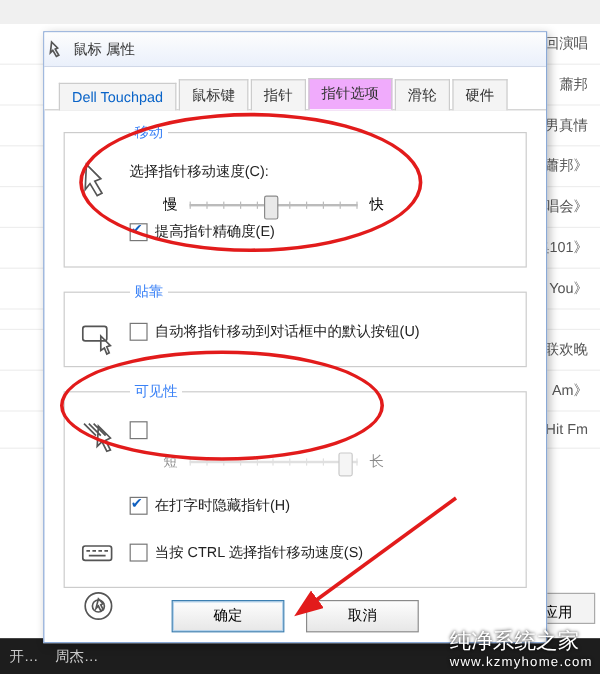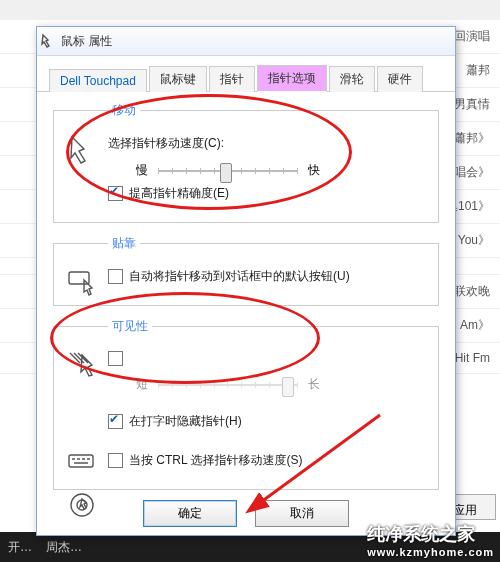--- a/index.html
+++ b/index.html
@@ -1,21 +1,21 @@
 <!DOCTYPE html>
 <html><head>
 <meta charset="utf-8">
 <style>
   html,body{margin:0;padding:0;font-family:"Microsoft YaHei","Segoe UI",sans-serif;font-size:12px;background:#2a2a2a;overflow:hidden}
   .stage{position:relative;width:500px;height:562px;background:#333}
   .bg-strip{position:absolute;top:0;left:0;right:0;height:20px;background:#f0f0f0}
   .bg-list{position:absolute;top:20px;left:0;right:0;bottom:30px;background:#fff}
   .bg-item{border-bottom:1px solid #eee;padding:8px 10px;color:#555;text-align:right;font-size:12px;white-space:nowrap}
   .player{position:absolute;left:0;right:0;bottom:0;height:30px;background:#1d1d1d;color:#ccc;display:flex;align-items:center;padding:0 8px;font-size:12px}
-  .watermark{position:absolute;right:6px;bottom:4px;color:#fff;font-size:18px;font-weight:bold;z-index:40;text-shadow:0 0 3px #000}
+  .watermark{position:absolute;right:6px;bottom:4px;color:#fff;font-size:18px;font-weight:normal;z-index:40;text-shadow:0 0 3px #000}
   .watermark .sub{font-size:11px;display:block;letter-spacing:1px}
 
   .dialog{position:absolute;left:36px;top:26px;width:418px;height:508px;background:#fff;border:1px solid #8aa9d6;box-shadow:2px 2px 8px rgba(0,0,0,.3);z-index:10}
   .titlebar{height:28px;background:linear-gradient(#fdfdfd,#eaf0fb);border-bottom:1px solid #d0d8e8;display:flex;align-items:center;padding:0 2px;color:#333}
   .titlebar .ico{width:16px;height:16px;margin-right:6px;display:inline-block}
   .tabs{display:flex;align-items:flex-end;padding:8px 10px 0 12px;border-bottom:1px solid #ccc;background:#fff}
   .tab{padding:4px 10px;border:1px solid #ccc;border-bottom:none;margin-right:2px;background:#f4f4f4;color:#333;position:relative;top:1px;cursor:pointer}
   .tab.active{background:#f0abfc;border-bottom:1px solid #fff}
   .tab.dell{color:#0a64c8}
   .pane{padding:10px 16px}

